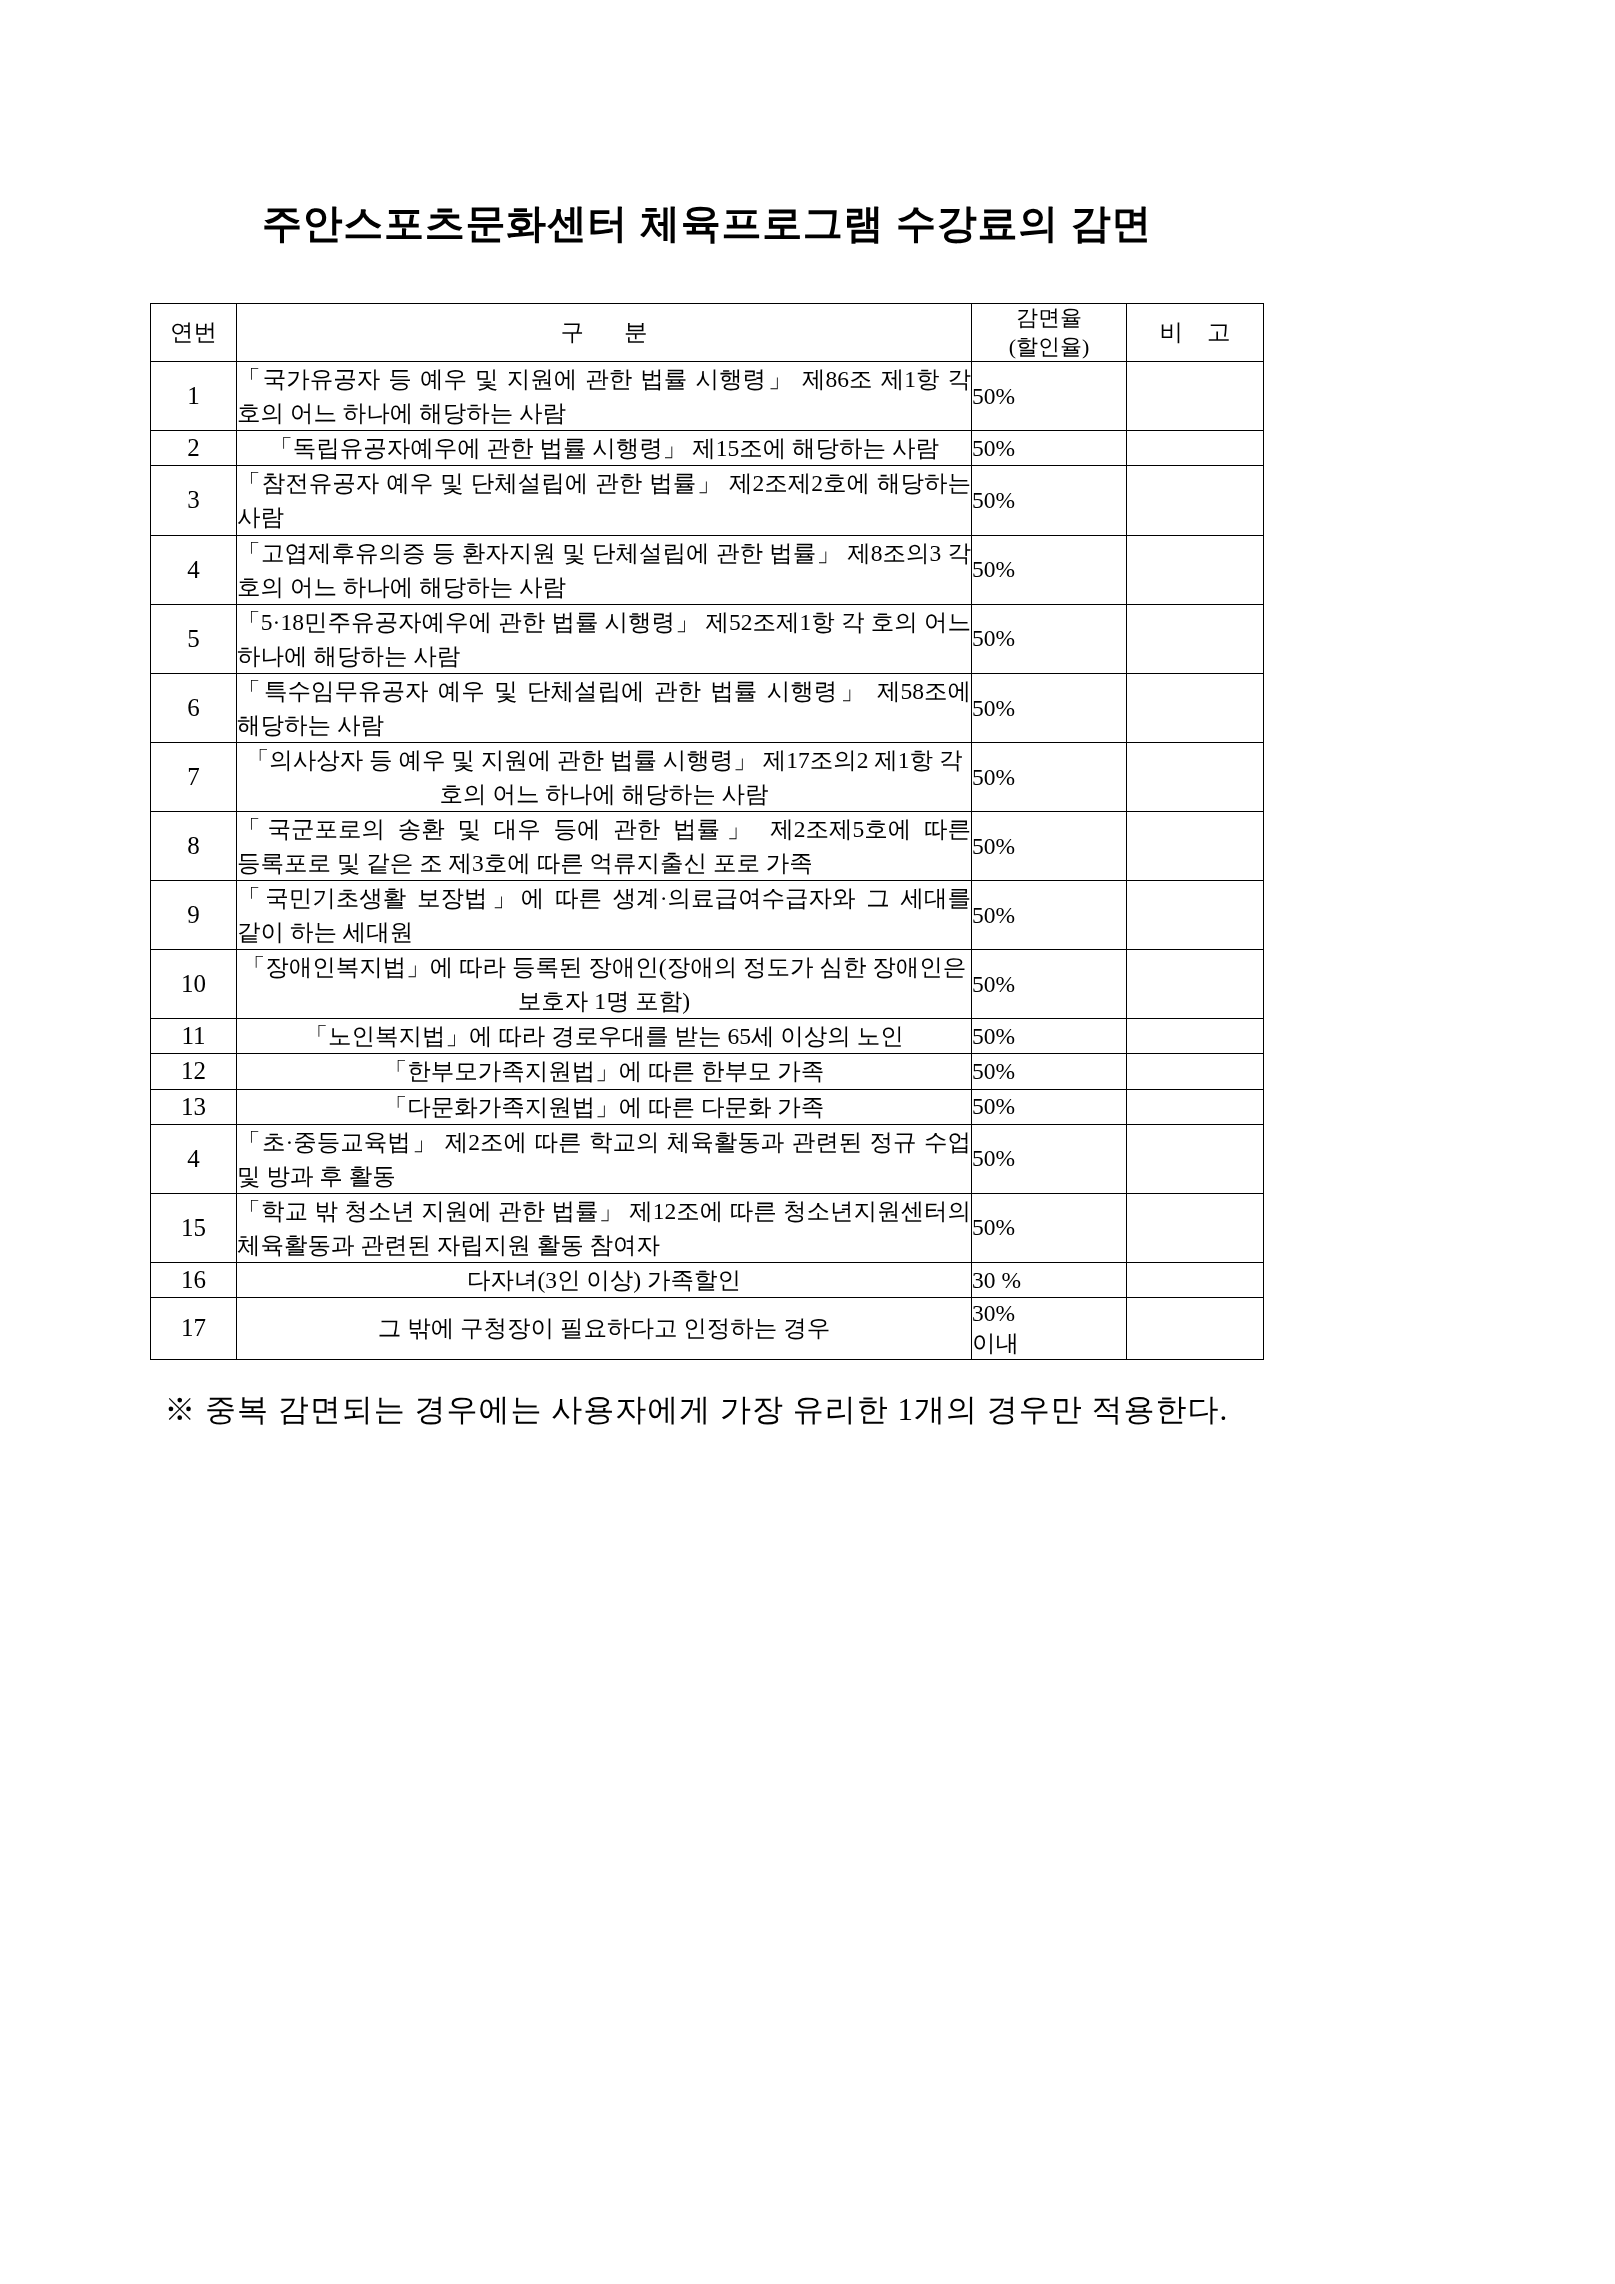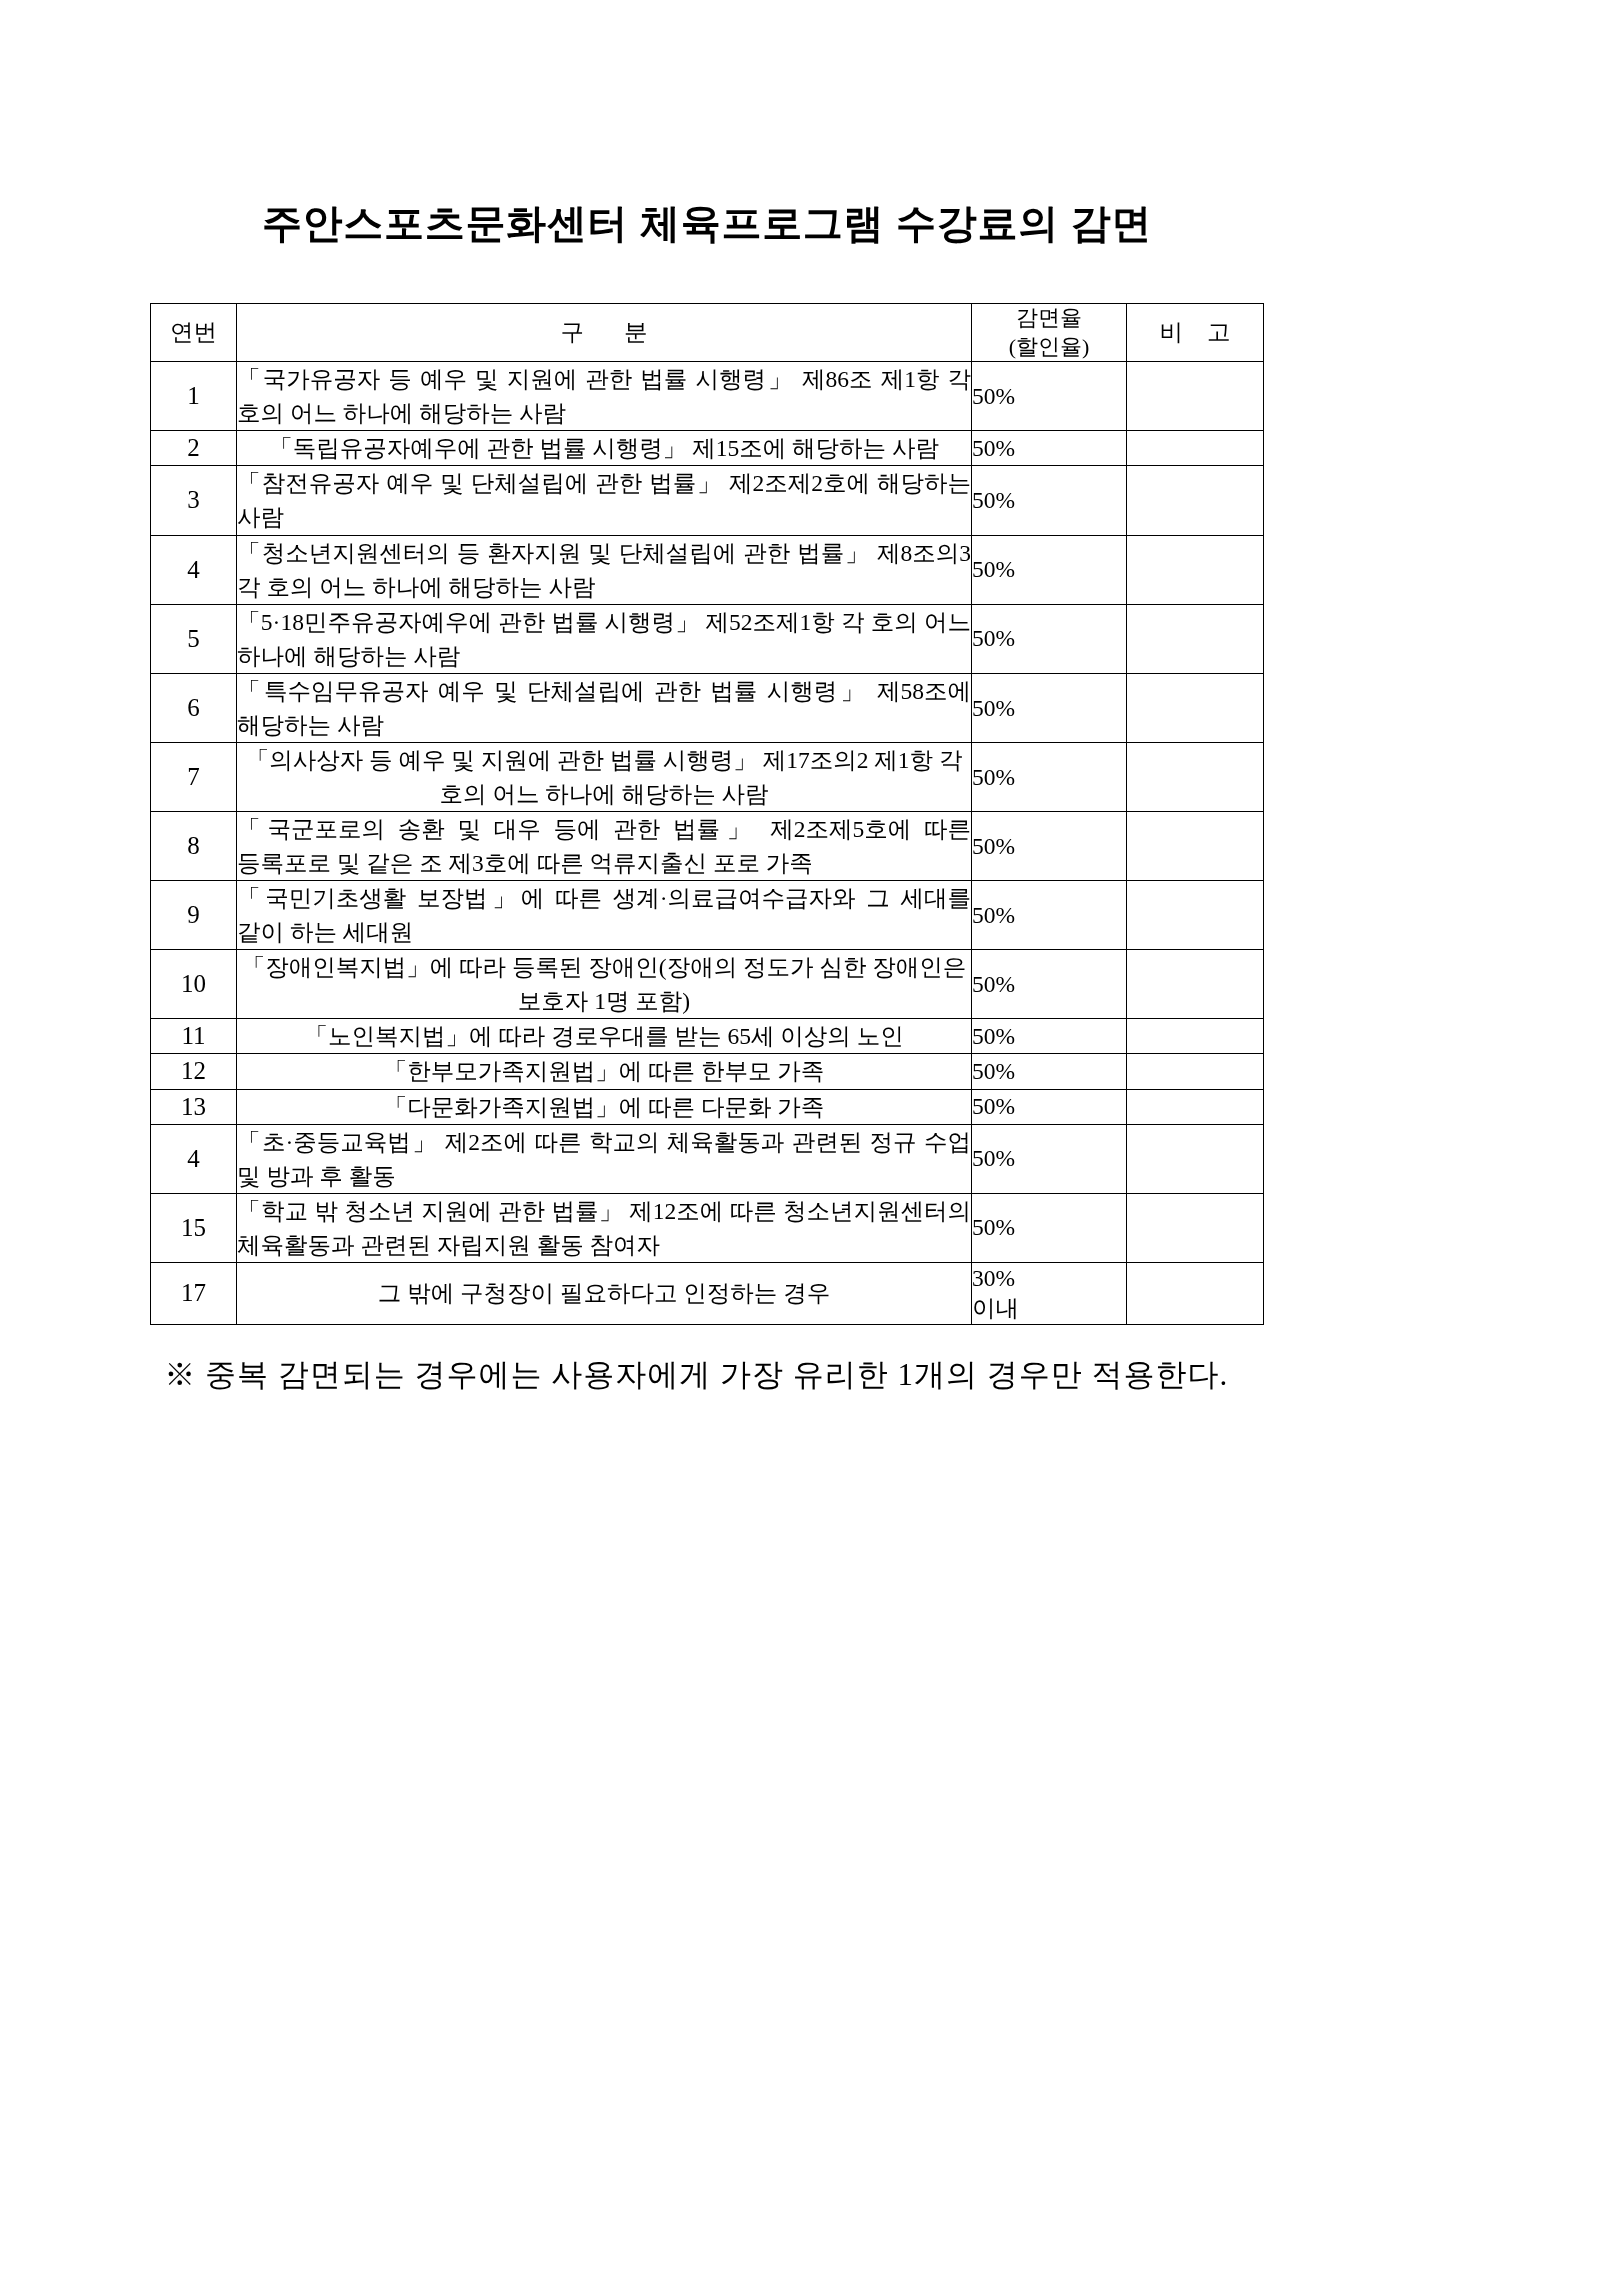--- a/index.html
+++ b/index.html
@@ -132,21 +132,21 @@
         <td class="note"></td>
       </tr>
       <tr>
         <td class="no">3</td>
         <td class="desc">「참전유공자 예우 및 단체설립에 관한 법률」 제2조제2호에 해당하는 사람</td>
         <td class="rate">50%</td>
         <td class="note"></td>
       </tr>
       <tr>
         <td class="no">4</td>
-        <td class="desc">「청소년지원센터의 등 환자지원 및 단체설립에 관한 법률」 제8조의3 각 호의 어느 하나에 해당하는 사람</td>
+        <td class="desc">「고엽제후유의증 등 환자지원 및 단체설립에 관한 법률」 제8조의3 각 호의 어느 하나에 해당하는 사람</td>
         <td class="rate">50%</td>
         <td class="note"></td>
       </tr>
       <tr>
         <td class="no">5</td>
         <td class="desc">「5·18민주유공자예우에 관한 법률 시행령」 제52조제1항 각 호의 어느 하나에 해당하는 사람</td>
         <td class="rate">50%</td>
         <td class="note"></td>
       </tr>
       <tr>
@@ -200,20 +200,26 @@
       <tr>
         <td class="no">4</td>
         <td class="desc">「초·중등교육법」 제2조에 따른 학교의 체육활동과 관련된 정규 수업 및 방과 후 활동</td>
         <td class="rate">50%</td>
         <td class="note"></td>
       </tr>
       <tr>
         <td class="no">15</td>
         <td class="desc">「학교 밖 청소년 지원에 관한 법률」 제12조에 따른 청소년지원센터의 체육활동과 관련된 자립지원 활동 참여자</td>
         <td class="rate">50%</td>
+        <td class="note"></td>
+      </tr>
+      <tr>
+        <td class="no">16</td>
+        <td class="desc nospread">다자녀(3인 이상) 가족할인</td>
+        <td class="rate">30 %</td>
         <td class="note"></td>
       </tr>
       <tr>
         <td class="no">17</td>
         <td class="desc nospread">그 밖에 구청장이 필요하다고 인정하는 경우</td>
         <td class="rate">
           <div>30%</div>
           <div>이내</div>
         </td>
         <td class="note"></td>

